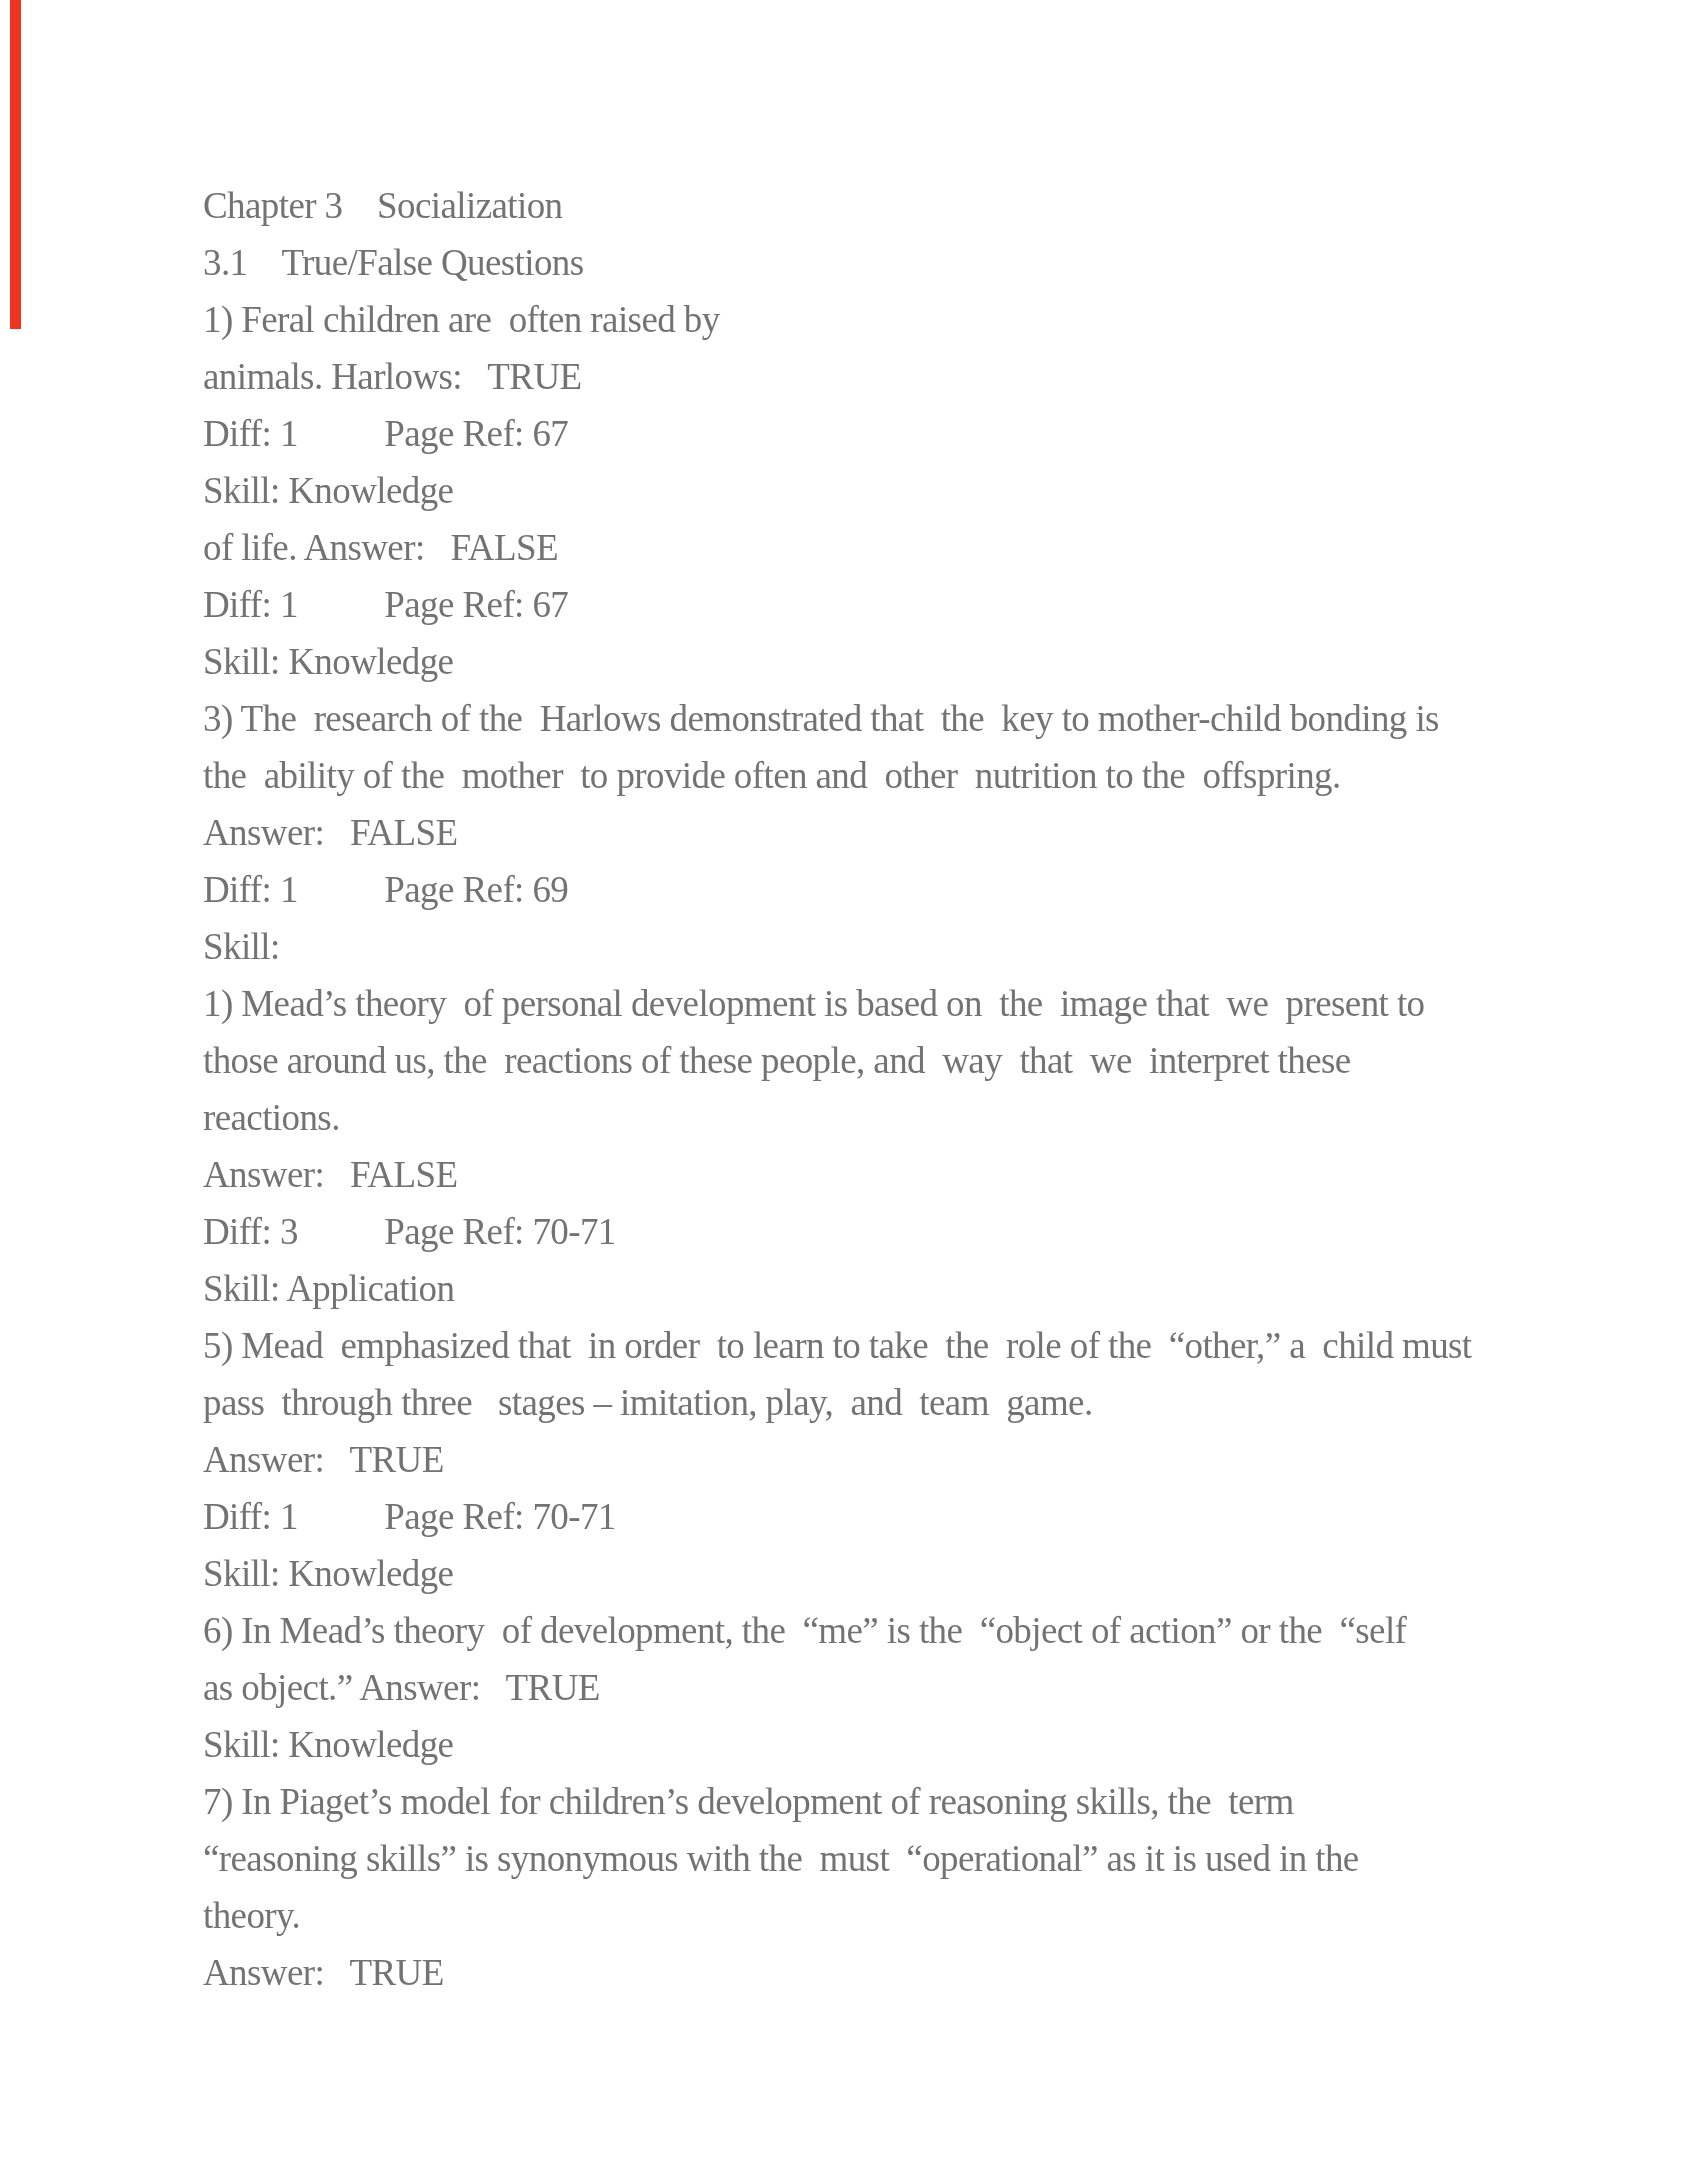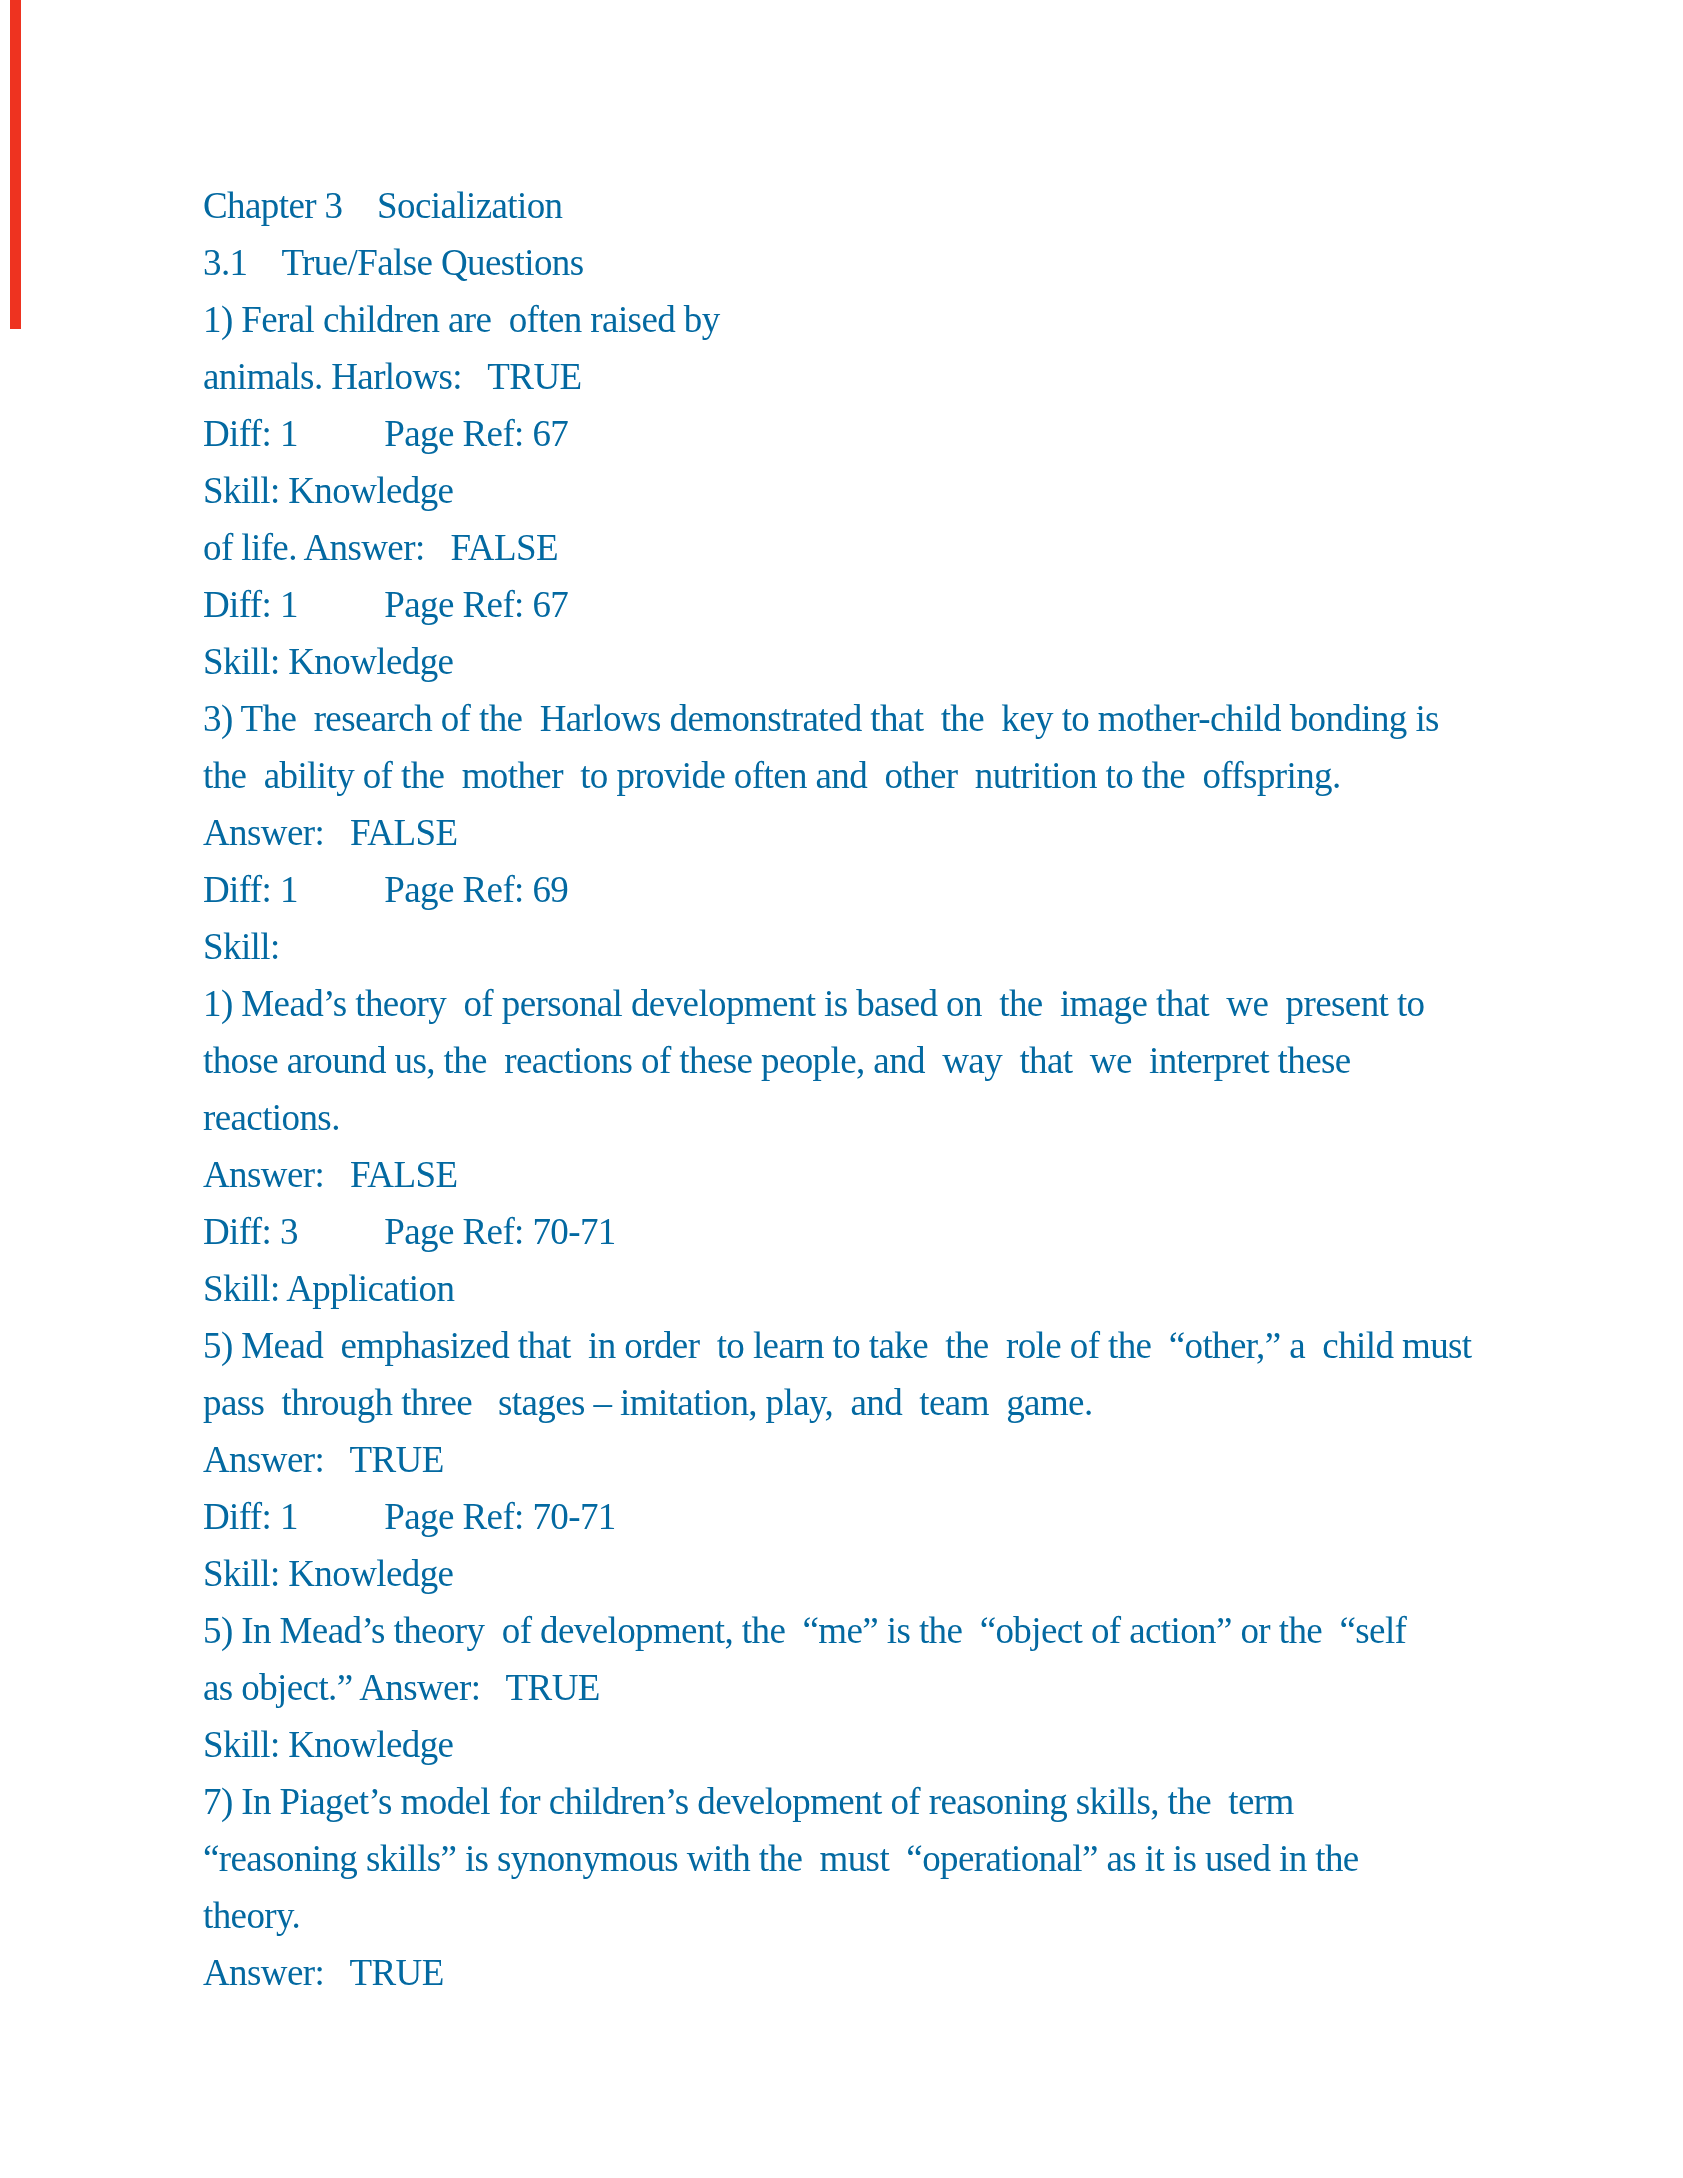--- a/index.html
+++ b/index.html
@@ -35,21 +35,21 @@
     line-height: 57px;
     white-space: pre;
   }
 </style>
 </head>
 <body>
 
 <div class="page">
   <div class="red-bar" style="background-color: rgb(238, 51, 32);"></div>
 
-  <div class="page-text" style="color: #0369a1;">
+  <div class="page-text" style="color: #737373;">
     <div class="line">Chapter 3    Socialization</div>
     <div class="line">3.1    True/False Questions</div>
     <div class="line">1) Feral children are  often raised by</div>
     <div class="line">animals. Harlows:   TRUE</div>
     <div class="line">Diff: 1          Page Ref: 67</div>
     <div class="line">Skill: Knowledge</div>
     <div class="line">of life. Answer:   FALSE</div>
     <div class="line">Diff: 1          Page Ref: 67</div>
     <div class="line">Skill: Knowledge</div>
     <div class="line">3) The  research of the  Harlows demonstrated that  the  key to mother-child bonding is</div>
@@ -61,21 +61,21 @@
     <div class="line">those around us, the  reactions of these people, and  way  that  we  interpret these</div>
     <div class="line">reactions.</div>
     <div class="line">Answer:   FALSE</div>
     <div class="line">Diff: 3          Page Ref: 70-71</div>
     <div class="line">Skill: Application</div>
     <div class="line">5) Mead  emphasized that  in order  to learn to take  the  role of the  “other,” a  child must</div>
     <div class="line">pass  through three   stages – imitation, play,  and  team  game.</div>
     <div class="line">Answer:   TRUE</div>
     <div class="line">Diff: 1          Page Ref: 70-71</div>
     <div class="line">Skill: Knowledge</div>
-    <div class="line">5) In Mead’s theory  of development, the  “me” is the  “object of action” or the  “self</div>
+    <div class="line">6) In Mead’s theory  of development, the  “me” is the  “object of action” or the  “self</div>
     <div class="line">as object.” Answer:   TRUE</div>
     <div class="line">Skill: Knowledge</div>
     <div class="line">7) In Piaget’s model for children’s development of reasoning skills, the  term</div>
     <div class="line">“reasoning skills” is synonymous with the  must  “operational” as it is used in the</div>
     <div class="line">theory.</div>
     <div class="line">Answer:   TRUE</div>
   </div>
 </div>
 
 

